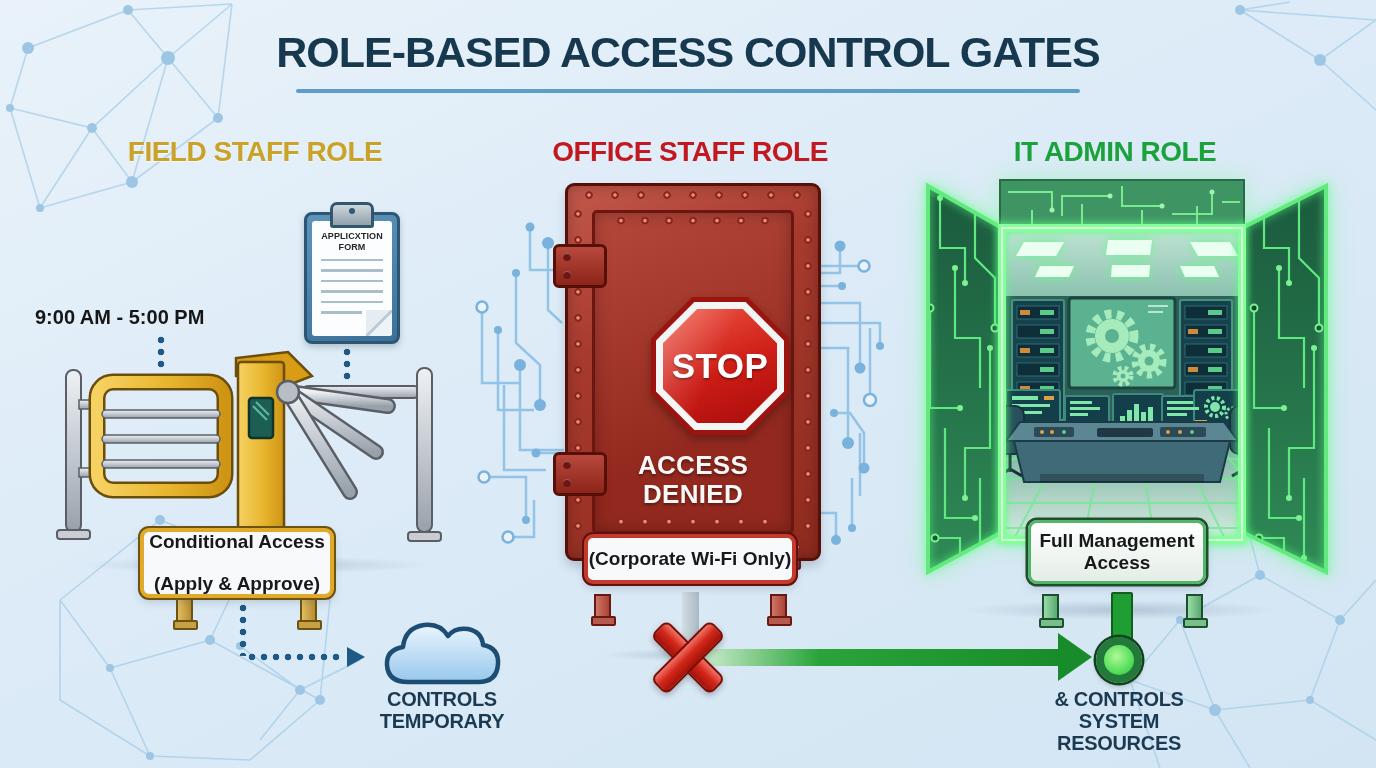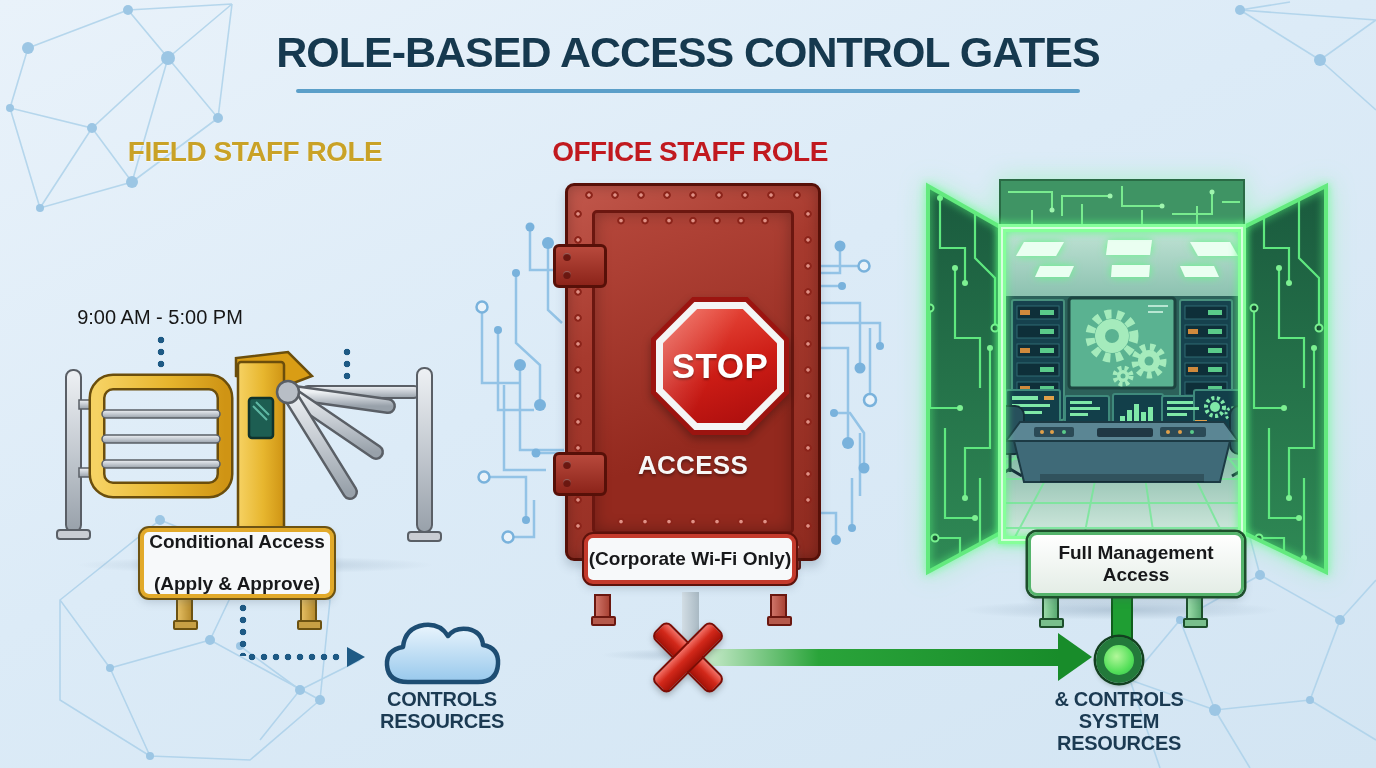--- a/index.html
+++ b/index.html
@@ -49,21 +49,21 @@
   
   .clock{position:absolute;left:102px;top:230px;width:116px;height:70px;
     background:linear-gradient(180deg,#f8d462,#e0a81f 60%,#cf9312);border:2.5px solid #6e4f0e;border-radius:11px;
     box-shadow:0 3px 5px rgba(70,90,110,.30);z-index:3;}
   .clock-btn{position:absolute;left:14px;top:-9px;width:22px;height:10px;background:#e8a81e;border:2px solid #6e4f0e;border-radius:4px;}
   .clock-screen{position:absolute;left:8px;top:7px;right:8px;bottom:9px;background:linear-gradient(180deg,#3c4f63,#46596d);
     border:2px solid #2a3947;border-radius:6px;display:flex;align-items:center;justify-content:center;}
   .clock-digits{font-family:"DejaVu Sans Mono",monospace;font-weight:700;font-size:36px;color:#96f0fb;
     letter-spacing:1px;text-shadow:0 0 9px rgba(90,225,245,.85);}
   .clock-foot{position:absolute;bottom:-9px;width:16px;height:9px;background:#d89b16;border:2px solid #6e4f0e;border-radius:0 0 4px 4px;}
-  .hours{position:absolute;left:35px;top:306px;width:250px;text-align:center;font-size:20px;font-weight:400;color:#161616;}
+  .hours{position:absolute;left:35px;top:306px;width:250px;font-size:20px;font-weight:700;color:#161616;}
 
   
   .clipboard{position:absolute;left:304px;top:212px;width:90px;height:126px;
     background:linear-gradient(160deg,#5e94ba,#3d7098);border:3px solid #2b5674;border-radius:8px;
     box-shadow:0 3px 6px rgba(70,90,110,.30);z-index:3;}
   .clip{position:absolute;left:50%;top:-13px;transform:translateX(-50%);width:38px;height:20px;
     background:linear-gradient(#ccd6dd,#93a1ab);border:3px solid #32586f;border-radius:7px 7px 3px 3px;z-index:4;}
   .clip::after{content:'';position:absolute;left:50%;top:3px;transform:translateX(-50%);width:6px;height:6px;border-radius:50%;background:#32586f;}
   .paper{position:absolute;left:5px;top:6px;right:5px;bottom:5px;background:#fbfdfe;border-radius:3px;overflow:hidden;}
   .form-title{margin-top:10px;text-align:center;font-size:9px;font-weight:800;color:#25282b;line-height:1.2;letter-spacing:.1px;}
@@ -163,24 +163,37 @@
       <circle cx="300" cy="690" r="5"></circle>
         <circle cx="240" cy="646" r="4"></circle>
     </g>
   </svg>
 
   <h1 class="title">ROLE-BASED ACCESS CONTROL GATES</h1>
   <div class="title-underline"></div>
 
   <div class="col-header field">FIELD STAFF ROLE</div>
   <div class="col-header office">OFFICE STAFF ROLE</div>
+  <div class="col-header admin">IT ADMIN ROLE</div>
 
   <div class="hours">9:00 AM - 5:00 PM</div>
   <div class="dots v" style="left:157px;top:334px;height:34px;"></div>
 
+  <div class="clipboard">
+    <div class="clip"></div>
+    <div class="paper">
+      <div class="form-title">
+        <span style="display:block;">APPLICXTION</span>
+        <span style="display:block;">FORM</span>
+      </div>
+      <div class="form-lines"></div>
+      <div class="form-line-short"></div>
+      <div class="fold"></div>
+    </div>
+  </div>
   <div class="dots v" style="left:343px;top:346px;height:36px;"></div>
 
   <div class="shadow" style="left:75px;top:556px;width:360px;height:18px;"></div>
   <svg class="abs" style="left:50px;top:350px;" width="400" height="222" viewBox="0 0 400 222">
     <defs>
       <linearGradient id="metal" x1="0" y1="0" x2="0" y2="1">
         <stop offset="0" stop-color="#eef1f4"></stop>
           <stop offset=".5" stop-color="#c4cad1"></stop>
           <stop offset="1" stop-color="#98a1aa"></stop>
       </linearGradient>
@@ -241,21 +254,21 @@
     <defs>
       <linearGradient id="cloudG" x1="0" y1="0" x2="0" y2="1">
         <stop offset="0" stop-color="#eaf5fd"></stop>
           <stop offset="1" stop-color="#97c8ec"></stop>
       </linearGradient>
     </defs>
     <path d="M30 72 Q10 72 9 55 Q8 40 25 37 Q27 18 46 15 Q62 13 70 26 Q77 17 90 19 Q104 22 105 35 Q121 38 120 54 Q119 72 100 72 Z" fill="url(#cloudG)" stroke="#1d4d73" stroke-width="4.5" stroke-linejoin="round"></path>
   </svg>
   <div class="resource-label" style="left:368px;top:688px;width:148px;">
     <span style="display:block;">CONTROLS</span>
-    <span style="display:block;">RESOURCES</span>
+    <span style="display:block;">TEMPORARY</span>
   </div>
 
   <svg class="abs" style="left:468px;top:215px;" width="100" height="330" viewBox="0 0 100 330">
     <g stroke="#93c3e6" stroke-width="2.5" fill="none">
       <path d="M62,12 V55 H96"></path>
         <path d="M80,28 V95 L94,108"></path>
       <path d="M48,58 L48,128 L72,150 V190"></path>
         <path d="M14,92 V168 H52"></path>
       <path d="M30,115 V195 H66"></path>
         <path d="M52,150 V235 H96"></path>
@@ -324,20 +337,21 @@
       <div class="rivets ib"></div>
       <div class="stop-wrap">
         <div class="stop-rim oct"></div>
         <div class="stop-white oct"></div>
         <div class="stop-core oct">
           <span class="stop-text">STOP</span>
         </div>
       </div>
       <div class="denied">
         <span style="display:block;">ACCESS</span>
+        <span style="display:block;">DENIED</span>
       </div>
     </div>
     <div class="hinge" style="top:58px;"></div>
     <div class="hinge" style="top:266px;"></div>
   </div>
 
   <div class="signboard red" style="left:584px;top:534px;width:212px;height:50px;">
     <span class="sign-text">(Corporate Wi-Fi Only)</span>
   </div>
   <div class="leg red" style="left:594px;top:594px;height:24px;"></div>
@@ -578,21 +592,21 @@
       <polygon points="102,265 318,265 308,306 112,306" fill="#3f6a78" stroke="#1c3a44" stroke-width="2"></polygon>
       <rect x="128" y="298" width="164" height="8" fill="rgba(0,0,0,.22)"></rect>
     </g>
 
     <rect x="90" y="52" width="240" height="312" fill="none" stroke="#86ff9a" stroke-width="8" filter="url(#glow)"></rect>
     <rect x="90" y="52" width="240" height="312" fill="none" stroke="#d6ffde" stroke-width="2"></rect>
   </svg>
 
   <div class="shadow" style="left:960px;top:600px;width:320px;height:20px;"></div>
 
-  <div class="signboard green" style="left:1028px;top:532px;width:216px;height:64px;">
+  <div class="signboard green" style="left:1028px;top:520px;width:178px;height:64px;">
     <span class="sign-text">Full Management</span>
     <span class="sign-text">Access</span>
   </div>
   <div class="leg green" style="left:1042px;top:594px;height:26px;"></div>
   <div class="leg green" style="left:1186px;top:594px;height:26px;"></div>
 
   <div class="green-bar"></div>
   <div class="green-node"></div>
 
   <div class="resource-label" style="left:1018px;top:688px;width:202px;">

